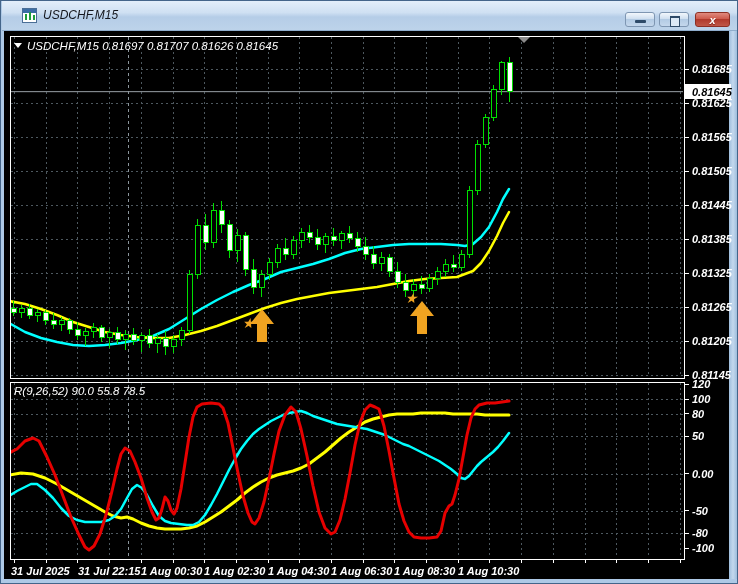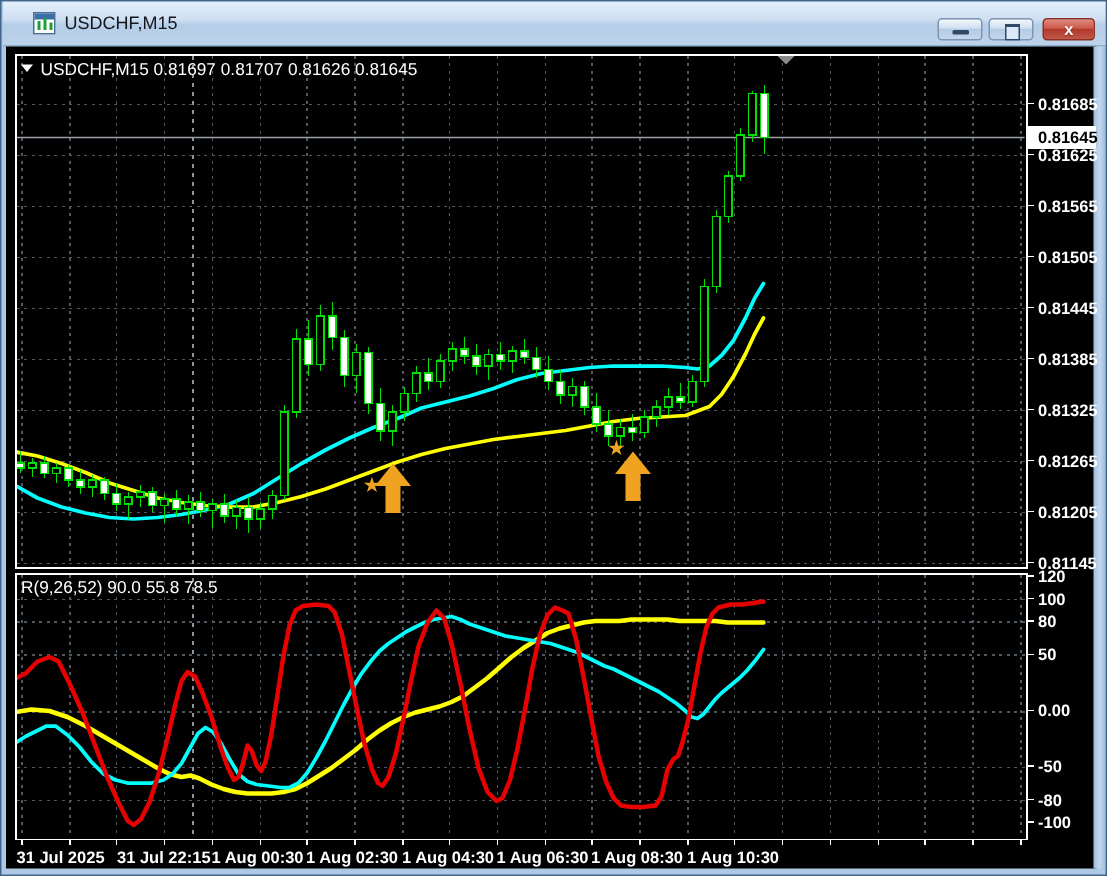--- a/index.html
+++ b/index.html
@@ -1,17 +1,17 @@
 <!DOCTYPE html>
 <html><head>
 <meta charset="utf-8">
 <style>
   html,body{margin:0;padding:0;background:#6b8db0;font-family:"Liberation Sans",sans-serif;}
   .window{position:relative;width:738px;height:584px;background:#aec9e6;overflow:hidden;
-          border:1px solid #44658a;box-sizing:border-box;}
+          border:1px solid #44658a;box-sizing:border-box;font-style:italic;}
   .titlebar{position:absolute;left:1px;top:0;width:736px;height:29px;
             background:linear-gradient(#e3eefa 0%,#cfe0f2 40%,#b5cde7 55%,#bdd3ea 100%);
             border-bottom:1px solid #8fadcc;}
   .title-icon{position:absolute;left:20px;top:7px;width:15px;height:15px;
               background:#fff;border:1px solid #4a6e96;box-sizing:border-box;}
   .title-icon .band{position:absolute;left:0;top:0;right:0;height:4px;background:#3b6ea5;}
   .title-icon .c1,.title-icon .c2,.title-icon .c3{position:absolute;bottom:2px;width:2px;background:#1f9e3a;}
   .title-icon .c1{left:2px;height:6px;}
   .title-icon .c2{left:6px;height:8px;}
   .title-icon .c3{left:10px;height:5px;}

